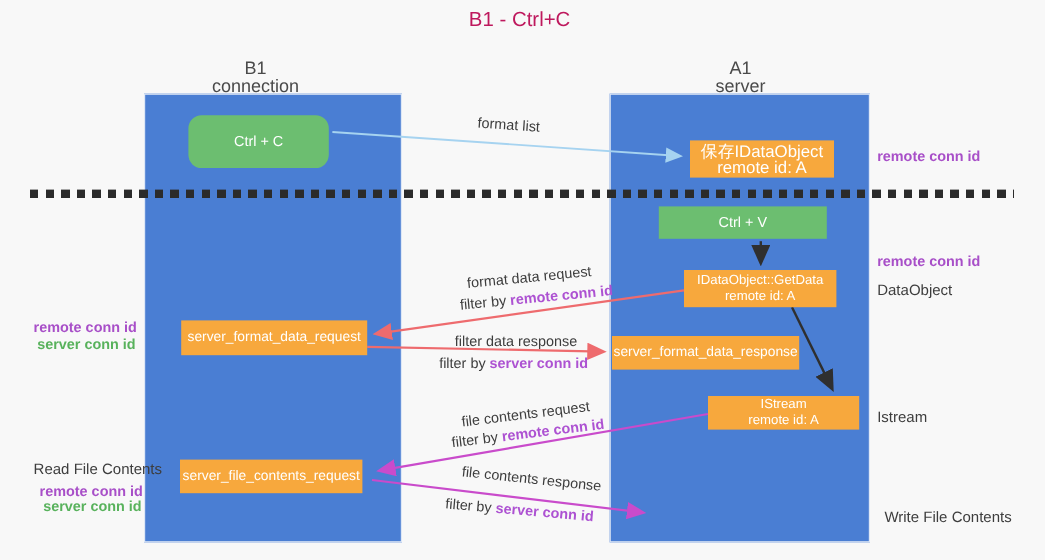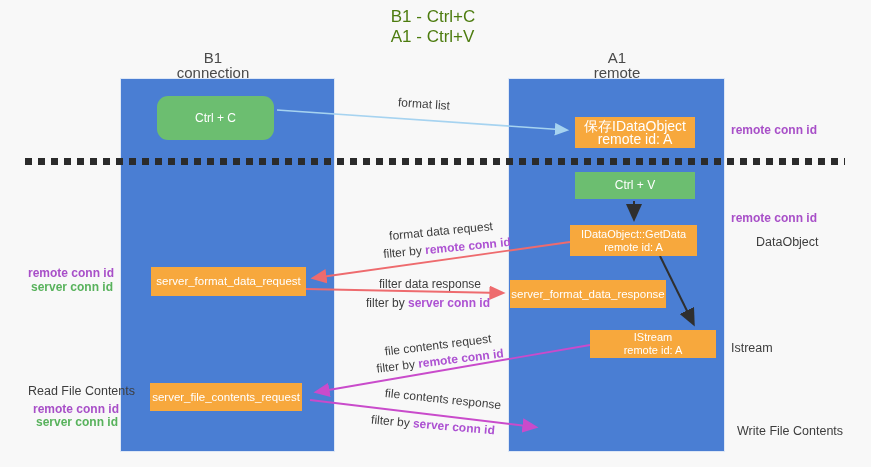--- a/index.html
+++ b/index.html
@@ -3,22 +3,22 @@
 <meta charset="utf-8">
 <style>
   :root{
     --background:#f8f8f8; --column-blue:#4a7ed3; --green-box:#6cbe70; --orange-box:#f7a83d;
     --purple-label:#a84fc8; --green-label:#58b25c; --salmon-arrow:#ee6b6e; --magenta-arrow:#c94bcb;
     --light-blue-arrow:#a6d3f0; --black-arrow:#2f2f2f; --dark-text:#3d3d3d; --filter-purple:#ad52d2;
   }
   *{margin:0;padding:0;box-sizing:border-box;}
   body{font-family:"Liberation Sans",sans-serif;background:#fff;}
   .stage{position:relative;width:871px;height:467px;background:var(--background);overflow:hidden;}
-  .title{position:absolute;left:433px;top:7px;transform:translateX(-50%);
-    font-size:17px;color:#4d7c0f;line-height:20px;}
+  .title{position:absolute;left:433px;top:7px;transform:translateX(-50%);text-align:center;
+    font-size:17px;color:#be185d;line-height:20px;}
   .colhead{position:absolute;text-align:center;font-size:15px;color:#4a4a4a;line-height:15px;transform:translateX(-50%);}
   .column{position:absolute;top:78px;height:374px;background:var(--column-blue);border:1px solid #dde7f6;}
   .col-left{left:120px;width:215px;}
   .col-right{left:508px;width:217px;}
   .node{position:absolute;display:flex;flex-direction:column;align-items:center;justify-content:center;
     color:#fff;text-align:center;z-index:6;line-height:13px;}
   .green{background:var(--green-box);font-size:12px;}
   .orange{background:var(--orange-box);font-size:11.5px;}
   .dashed{position:absolute;left:25px;top:158px;width:820px;height:7px;z-index:4;
     background:repeating-linear-gradient(90deg,#2b2b2b 0 7px,transparent 7px 13px);}
@@ -35,30 +35,29 @@
   .c-purple{color:var(--purple-label);font-weight:bold;font-size:12px;}
   .c-green{color:var(--green-label);font-weight:bold;font-size:12px;}
 </style>
 </head>
 <body>
 
 <div class="stage">
 
   <div class="title">
     <div>B1 - Ctrl+C</div>
-    <div>A1 - Ctrl+V</div>
   </div>
 
   <div class="colhead" style="left:213px;top:50px;">
     <div>B1</div>
     <div>connection</div>
   </div>
   <div class="colhead" style="left:617px;top:50px;">
     <div>A1</div>
-    <div>remote</div>
+    <div>server</div>
   </div>
 
   <div class="column col-left"></div>
   <div class="column col-right"></div>
 
   <div class="dashed"></div>
 
   <svg class="arrows" width="871" height="467" viewBox="0 0 871 467">
     <defs>
       <marker id="m-lblue" markerWidth="9" markerHeight="8" refX="7" refY="4" orient="auto">
@@ -83,21 +82,21 @@
     <line class="st-magenta" x1="310" y1="400" x2="535" y2="427" marker-end="url(#m-magenta)"></line>
   </svg>
 
   <div class="node green" style="left:157px;top:96px;width:117px;height:44px;border-radius:11px;">
     <span>Ctrl + C</span>
   </div>
   <div class="node orange" style="left:575px;top:117px;width:120px;height:31px;font-size:14px;">
     <span>保存IDataObject</span>
     <span>remote id: A</span>
   </div>
-  <div class="node green" style="left:575px;top:172px;width:120px;height:27px;align-items:center;">
+  <div class="node green" style="left:549px;top:172px;width:140px;height:27px;align-items:center;">
     <span>Ctrl + V</span>
   </div>
   <div class="node orange" style="left:570px;top:225px;width:127px;height:31px;font-size:11px;">
     <span>IDataObject::GetData</span>
     <span>remote id: A</span>
   </div>
   <div class="node orange" style="left:510px;top:280px;width:156px;height:28px;">
     <span>server_format_data_response</span>
   </div>
   <div class="node orange" style="left:151px;top:267px;width:155px;height:29px;">
@@ -124,21 +123,21 @@
   <div class="alabel" style="left:440px;top:354px;transform:translateX(-50%) rotate(-7deg);">
     <span>filter by </span><span class="c-filter">remote conn id</span>
   </div>
   <div class="alabel" style="left:443px;top:392px;transform:translateX(-50%) rotate(6deg);">file contents response</div>
   <div class="alabel" style="left:433px;top:418px;transform:translateX(-50%) rotate(5deg);">
     <span>filter by </span><span class="c-filter">server conn id</span>
   </div>
 
   <div class="side c-purple" style="left:731px;top:123px;">remote conn id</div>
   <div class="side c-purple" style="left:731px;top:211px;">remote conn id</div>
-  <div class="side" style="left:756px;top:235px;">DataObject</div>
+  <div class="side" style="left:731px;top:235px;">DataObject</div>
   <div class="side" style="left:731px;top:341px;">Istream</div>
   <div class="side" style="left:737px;top:424px;">Write File Contents</div>
   <div class="side c-purple" style="left:28px;top:266px;">remote conn id</div>
   <div class="side c-green" style="left:31px;top:280px;">server conn id</div>
   <div class="side" style="left:28px;top:384px;">Read File Contents</div>
   <div class="side c-purple" style="left:33px;top:402px;">remote conn id</div>
   <div class="side c-green" style="left:36px;top:415px;">server conn id</div>
 
 </div>
 

